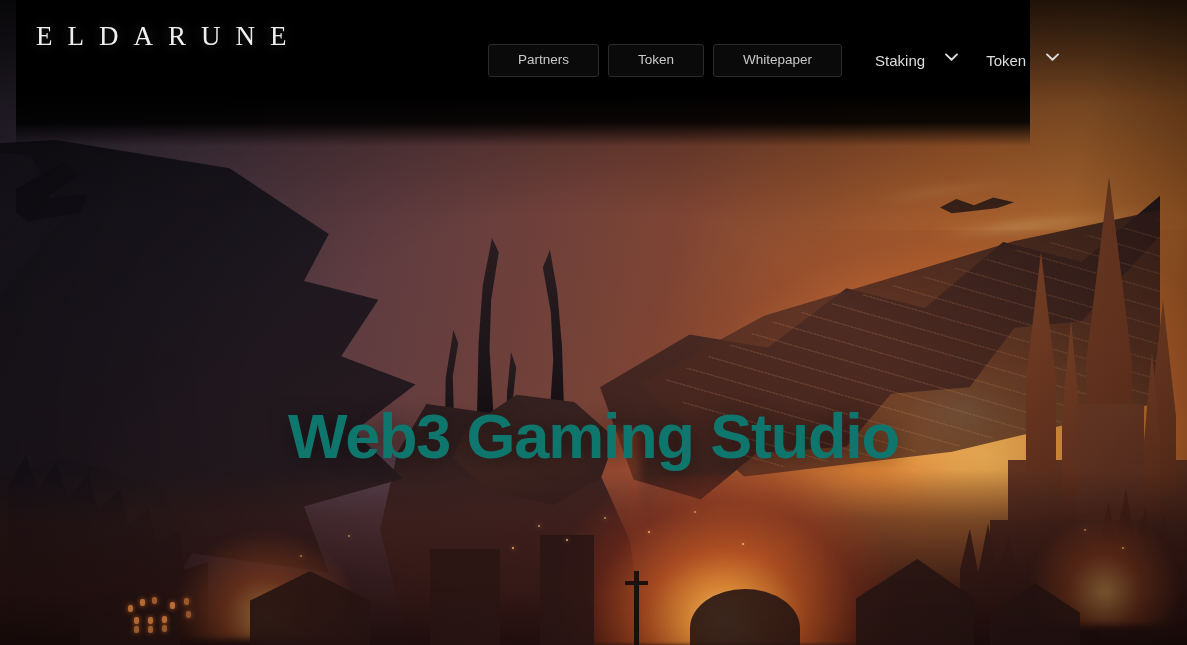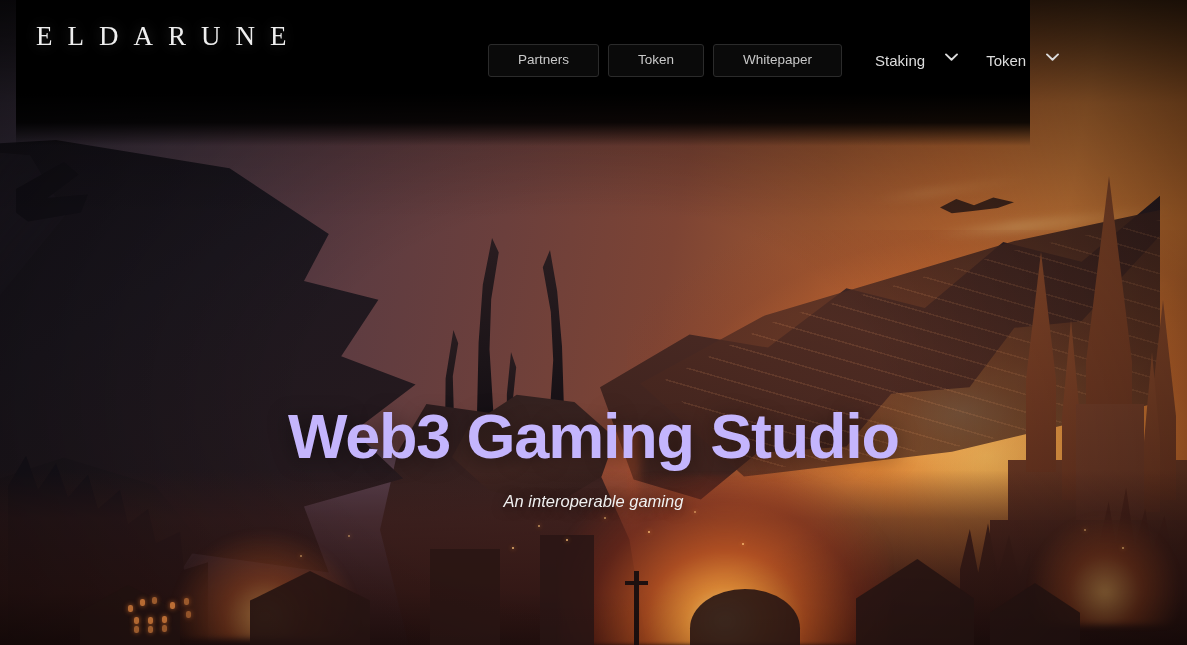--- a/index.html
+++ b/index.html
@@ -302,21 +302,21 @@
 
   
   .hero-copy {
     position:absolute; left:0; top:0; width:1187px; height:645px;
     display:flex; flex-direction:column; align-items:center;
     justify-content:flex-start;
     padding-top:404px;
     z-index:20; pointer-events:none;
   }
   .h1-title {
-    font-size:63px; font-weight:bold; color:#c4b5fd;
+    font-size:63px; font-weight:bold; color:#0f766e;
     letter-spacing:-1.2px; line-height:1.02;
     text-shadow:0 2px 22px rgba(0,0,0,.45);
     white-space:nowrap;
   }
   .h2-sub {
     margin-top:14px;
     font-size:25px; font-weight:400; color:#f3f3f3;
     letter-spacing:.1px; line-height:1.1;
     text-shadow:0 2px 14px rgba(0,0,0,.5);
     white-space:nowrap;
@@ -418,21 +418,20 @@
       <div class="spark" style="left:1084px; bottom:114px; opacity:.8;"></div>
       <div class="spark" style="left:1122px; bottom:96px;"></div>
     </div>
 
     <div class="vignette"></div>
   </div>
 
   <div class="hero-copy">
     <div class="h1-title">Web3 Gaming Studio</div>
     <div class="tagline">
-      <span>An interoperable gaming</span>
     </div>
   </div>
 
   <header class="header">
     <div class="header-inner">
       <div class="logo">ELDARUNE</div>
 
       <nav class="nav">
         <div class="nav-box">Partners</div>
         <div class="nav-box">Token</div>

